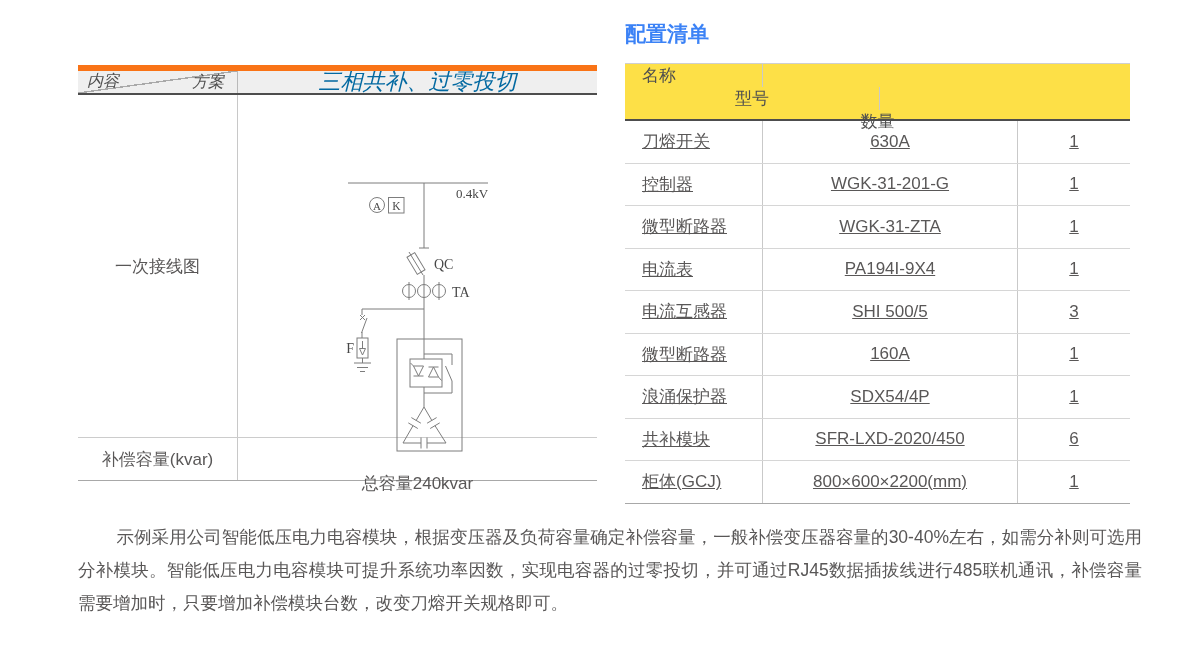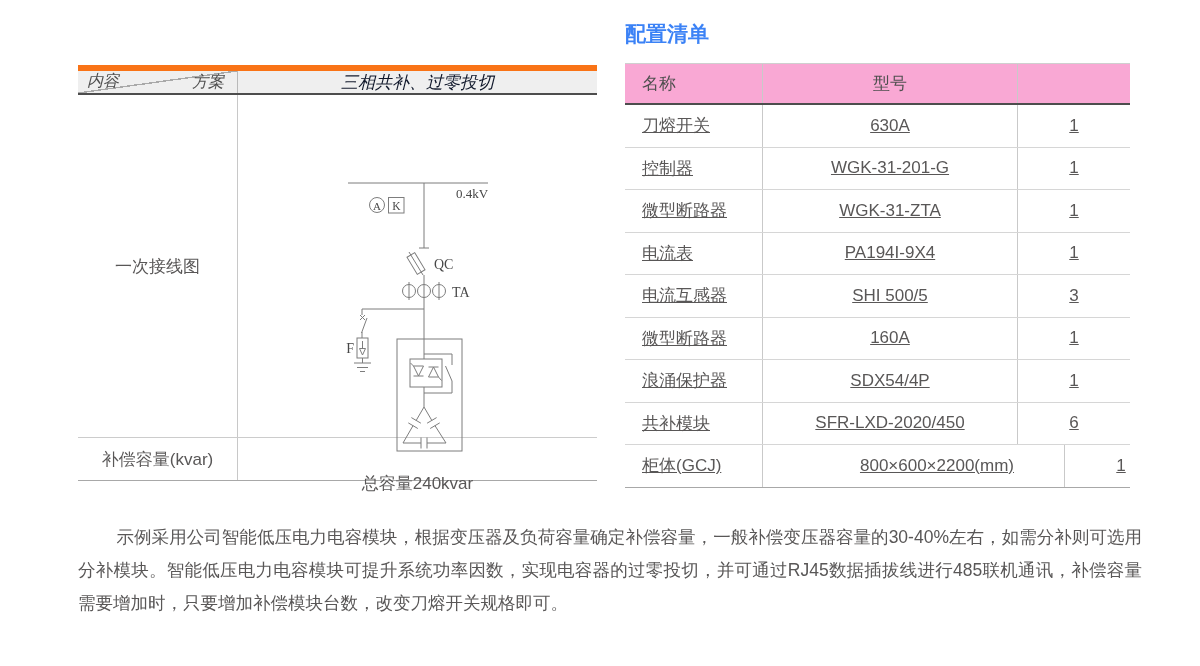--- a/index.html
+++ b/index.html
@@ -11,36 +11,36 @@
   #scheme-table { left:78px; top:65px; width:519px; }
   .lt-header { display:flex; height:30px; background:#efefef;
                border-top:6px solid #f97316; border-bottom:2px solid #4d4d4d;font-style:italic; }
   .lt-corner { position:relative; width:160px; border-right:1px solid #b9b9b9;
                background-image:linear-gradient(to bottom right,
                  transparent calc(50% - 0.7px), #a9a9a9 calc(50% - 0.7px),
                  #a9a9a9 calc(50% + 0.7px), transparent calc(50% + 0.7px)); }
   .lt-corner .top-right { position:absolute; top:1px; right:13px; font-size:16px; color:#4f4f4f; }
   .lt-corner .bottom-left { position:absolute; bottom:1px; left:9px; font-size:16px; color:#4f4f4f; }
   .lt-scheme { flex:1; display:flex; align-items:center; justify-content:center;
-               font-size:17px; color:#0f172a;text-align:center; }
+               font-size:22px; color:#0369a1;text-align:center; }
   .lt-row { display:flex; }
   .lt-diagram-row { height:343px; border-bottom:1px solid #cccccc; }
   .lt-bottom-row { height:43px; border-bottom:1px solid #a8a8a8; }
   .lt-label { width:160px; border-right:1px solid #c8c8c8; display:flex;
               align-items:center; justify-content:center; font-size:17px; }
   .lt-content { flex:1; position:relative; display:flex; align-items:center; justify-content:center;
                 font-size:17px;margin-top:45px; }
 
   
   #config-title { left:625px; top:20px; font-size:21px; font-weight:bold; color:#3b82f6; }
   #config-table { left:625px; top:63px; width:505px; }
-  .rt-header { display:flex; height:42px; background:#f9a8d4;
-               border-top:1px solid #cfcfcf; border-bottom:2px solid #4d4d4d; }
+  .rt-header { display:flex; height:58px; background:#fde047;
+               border-top:1px solid #cfcfcf; border-bottom:2px solid #4d4d4d;flex-direction:column; }
   .rt-row { display:flex; height:42.5px; border-bottom:1px solid #d6d6d6;text-decoration:underline; }
-  .rt-row:last-child { border-bottom:1px solid #a8a8a8;gap:47px; }
+  .rt-row:last-child { border-bottom:1px solid #a8a8a8; }
   .c-name  { width:138px; border-right:1px solid #c9c9c9; display:flex; align-items:center;
              padding-left:17px; font-size:17px; }
   .c-model { width:255px; border-right:1px solid #c9c9c9; display:flex; align-items:center;
              justify-content:center; font-size:17px; }
   .c-qty   { flex:1; display:flex; align-items:center; justify-content:center; font-size:17px; }
   .rt-header .c-name, .rt-header .c-model, .rt-header .c-qty { color:#4f4f4f; }
 
   
   #footer-note { left:78px; top:521px; width:1064px; font-size:17.5px; line-height:33px;
                  text-indent:2.2em; color:#595757; text-align:justify; }
@@ -161,20 +161,21 @@
     <div class="lt-content">总容量240kvar</div>
   </div>
 </div>
 
 <div id="config-title" class="abs">配置清单</div>
 
 <div id="config-table" class="abs">
   <div class="rt-header">
     <div class="c-name">名称</div>
     <div class="c-model">型号</div>
+    <div class="c-qty">数量</div>
   </div>
 
   <div class="rt-row">
     <div class="c-name">刀熔开关</div>
     <div class="c-model">630A</div>
     <div class="c-qty">1</div>
   </div>
   <div class="rt-row">
     <div class="c-name">控制器</div>
     <div class="c-model">WGK-31-201-G</div>

